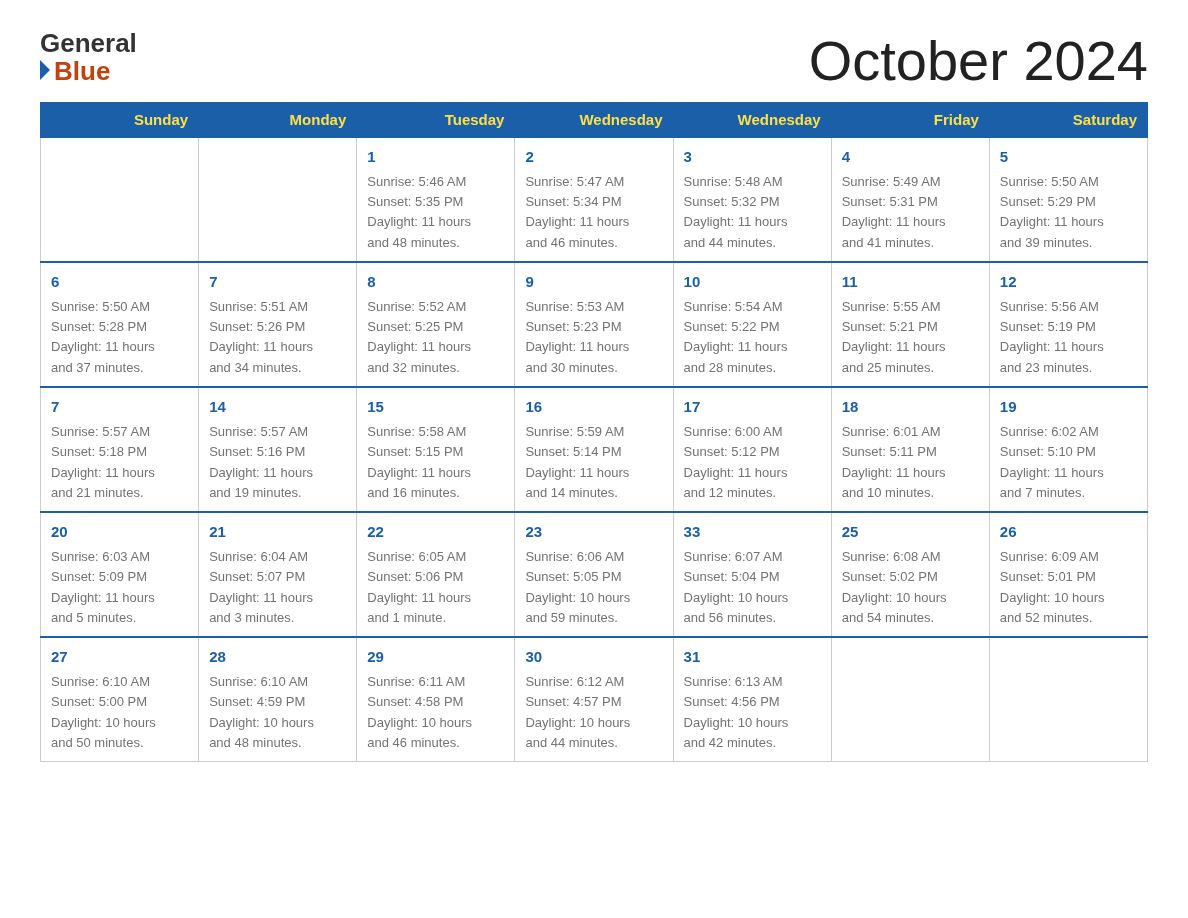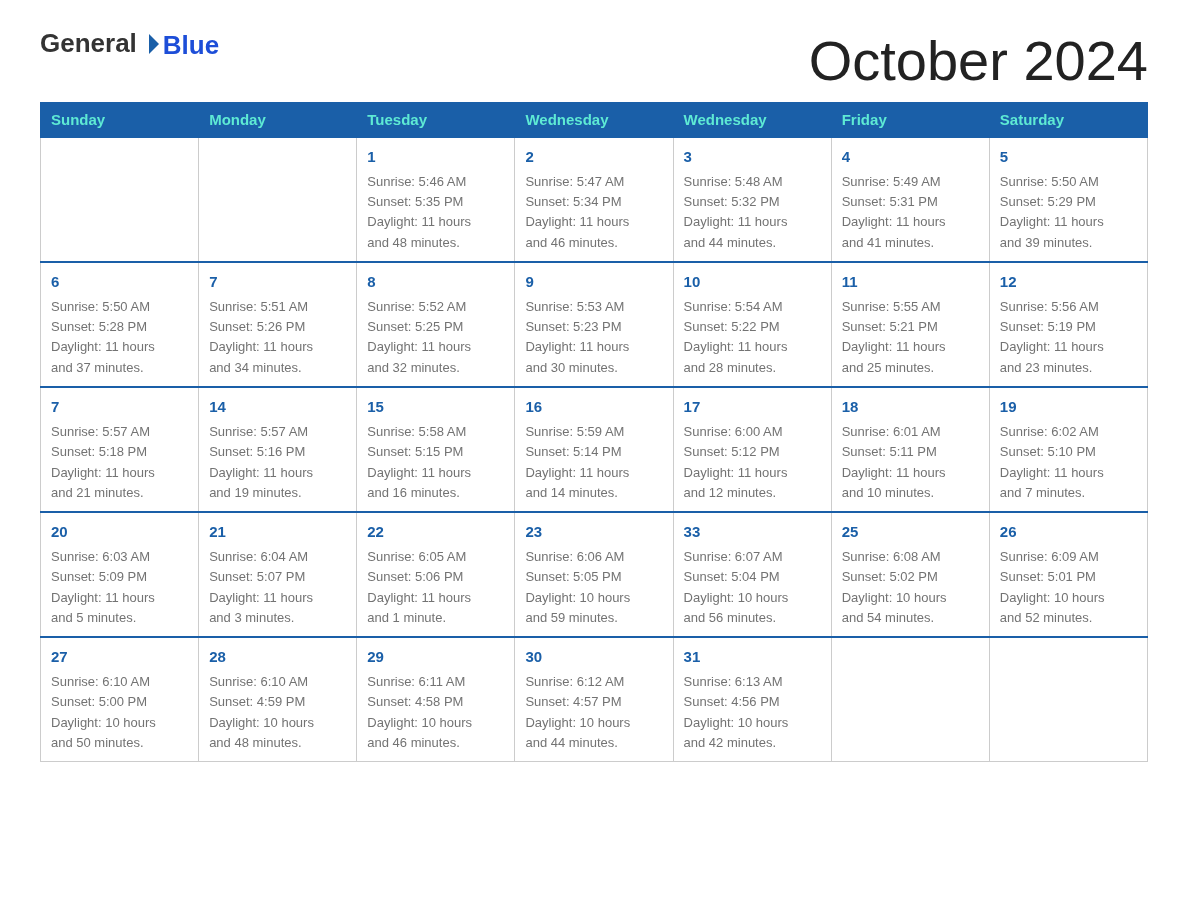--- a/index.html
+++ b/index.html
@@ -11,36 +11,35 @@
       min-height: 918px;
     }
     .header-row {
       display: flex;
       justify-content: space-between;
       align-items: flex-start;
       margin-bottom: 10px;
     }
     .logo {
       display: flex;
-      flex-direction: row;
+      flex-direction: column;
       align-items: flex-start;
     }
     .logo-general {
       font-size: 26px;
       font-weight: bold;
       color: #333;
       line-height: 1;
     }
     .logo-blue {
       font-size: 26px;
       font-weight: bold;
-      color: #1d4ed8;
+      color: #c2410c;
       display: flex;
       align-items: center;
-      margin-left: 12px;
     }
     .logo-triangle {
       width: 0;
       height: 0;
       border-left: 10px solid #1a5fa8;
       border-top: 10px solid transparent;
       border-bottom: 10px solid transparent;
       margin-right: 4px;
       position: relative;
       top: -2px;
@@ -60,25 +59,25 @@
       font-style: italic;
       margin-top: 4px;
     }
     .calendar {
       width: 100%;
       border-collapse: collapse;
       margin-top: 10px;
     }
     .calendar thead tr th {
       background-color: #1a5fa8;
-      color: #5eead4;
+      color: #fde047;
       font-size: 15px;
       font-weight: bold;
       padding: 8px 10px;
-      text-align: left;
+      text-align: right;
       border: 1px solid #1a5fa8;
     }
     .calendar tbody tr td {
       vertical-align: top;
       border: 1px solid #ccc;
       padding: 8px 10px;
       width: calc(100% / 7);
       font-size: 13px;
       color: #222;
       line-height: 1.5;

